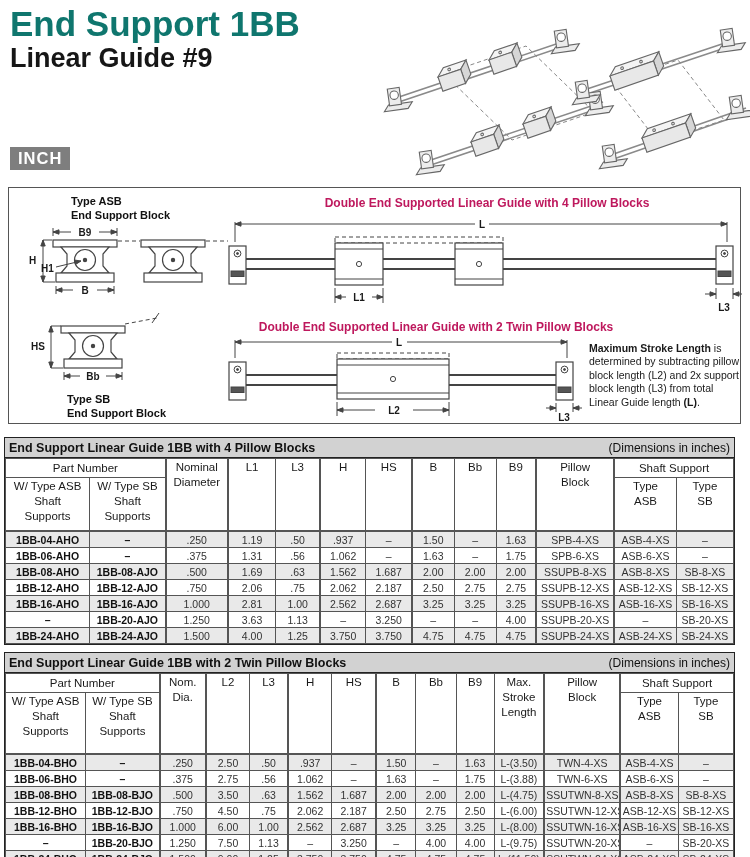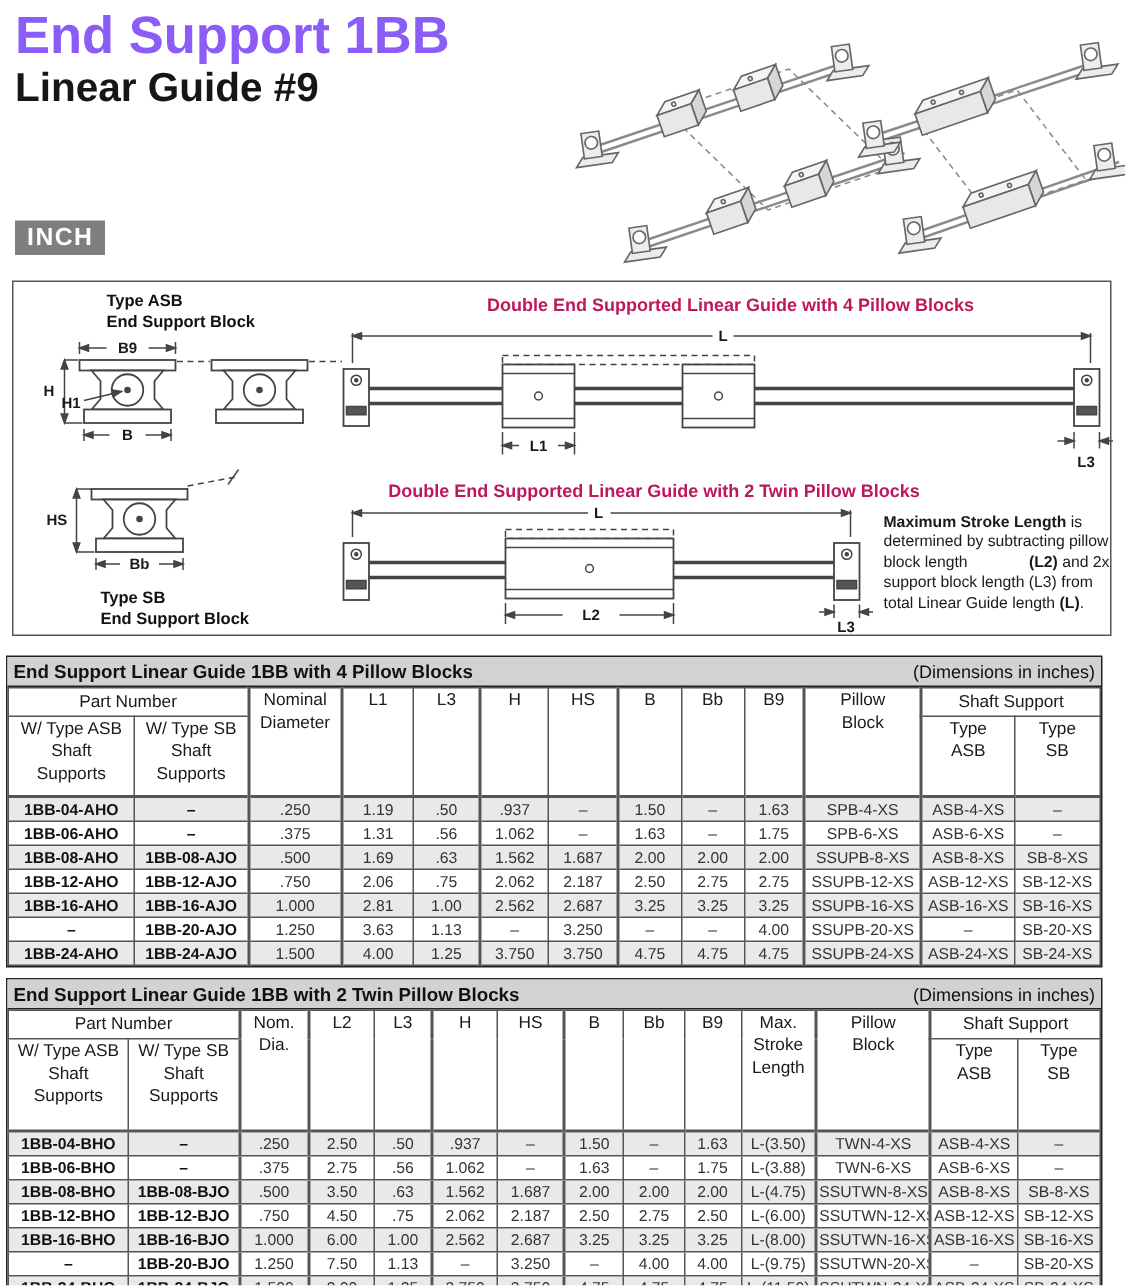--- a/index.html
+++ b/index.html
@@ -1,20 +1,20 @@
 <!DOCTYPE html>
 <html><head>
 <meta charset="utf-8">
 <style>
   html,body{margin:0;padding:0;background:#fff;}
   body{font-family:"Liberation Sans",sans-serif;color:#222;}
   .page{position:relative;width:750px;height:857px;background:#fff;overflow:hidden;}
 
   
-  .brand-title{position:absolute;left:10px;top:4px;font-size:35px;font-weight:bold;color:#8b5cf6;text-align:right;}
+  .brand-title{position:absolute;left:10px;top:4px;font-size:35px;font-weight:bold;color:#0f766e;text-align:right;}
   .brand-sub{position:absolute;left:10px;top:43px;font-size:27px;font-weight:bold;color:#161616;}
   .brand-tag{position:absolute;left:10px;top:79px;font-size:20px;font-style:italic;font-weight:bold;color:#222;line-height:1.3;white-space:pre-line;}
   .inch-badge{position:absolute;left:10px;top:147px;background:#7e7e7e;color:#fff;font-weight:bold;font-size:16.5px;padding:2px 8px;letter-spacing:1px;}
   .iso{position:absolute;left:360px;top:0;}
 
   
   .panel{position:absolute;left:8px;top:187px;width:731px;height:235px;border:1.5px solid #555;background:#fff;}
   .panel .lbl{position:absolute;font-size:11px;font-weight:bold;color:#111;line-height:1.3;white-space:pre-line;}
   .heading{position:absolute;font-size:12px;font-weight:bold;text-align:center;color:#be185d;}
   .note{position:absolute;left:580px;top:154px;width:152px;font-size:10.5px;line-height:1.28;color:#1a1a1a;}
@@ -260,21 +260,21 @@
         <line x1="346" y1="71" x2="346" y2="80" stroke-width="1"></line>
       <line x1="319" y1="76" x2="329" y2="76" stroke-width="1"></line>
         <line x1="346" y1="76" x2="355" y2="76" stroke-width="1"></line>
       <polygon points="329,76 323,73.8 323,78.2" fill="#444" stroke="none"></polygon>
         <polygon points="346,76 352,73.8 352,78.2" fill="#444" stroke="none"></polygon>
       <text x="337" y="89" text-anchor="middle">L3</text>
     </svg>
 
     <div class="note">
       <span class="nt">Maximum Stroke Length</span>
-      <span><span>is determined by subtracting pillow block length </span><span style="font-weight: bold; margin-left: 38px;">(L2)</span><span> and 2x support block length </span><span style="font-weight: normal; margin-top: 20px;">(L3)</span><span> from total Linear Guide length </span><span style="font-weight: bold;">(L)</span><span>.</span></span>
+      <span><span>is determined by subtracting pillow block length </span><span style="font-weight: normal;">(L2)</span><span> and 2x support block length </span><span style="font-weight: normal; margin-top: 20px;">(L3)</span><span> from total Linear Guide length </span><span style="font-weight: bold;">(L)</span><span>.</span></span>
     </div>
   </div>
 
   <div class="dtable t1">
     <div class="tbar">
       <span class="tt">End Support Linear Guide 1BB with 4 Pillow Blocks</span>
       <span class="tn">(Dimensions in inches)</span>
     </div>
     <table>
       <colgroup>

